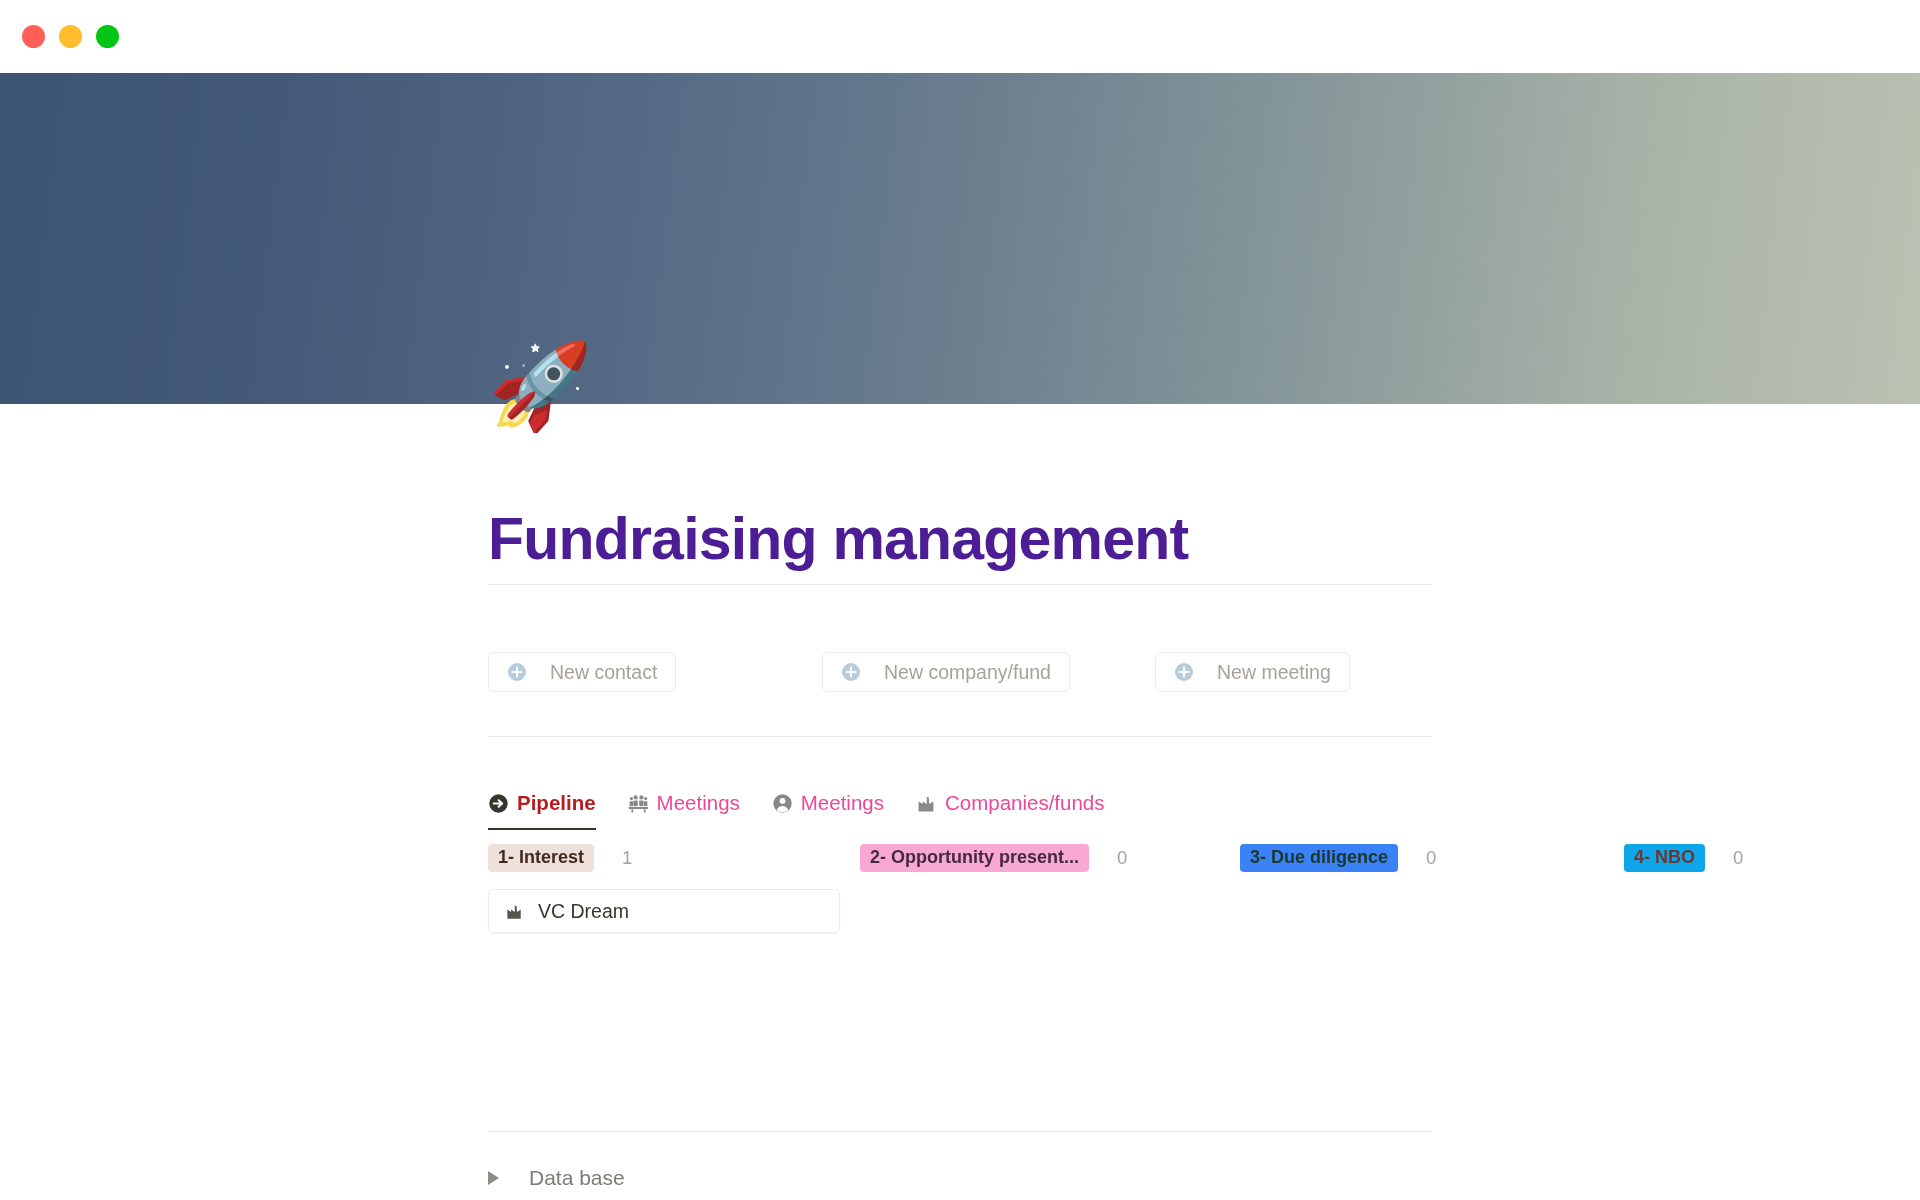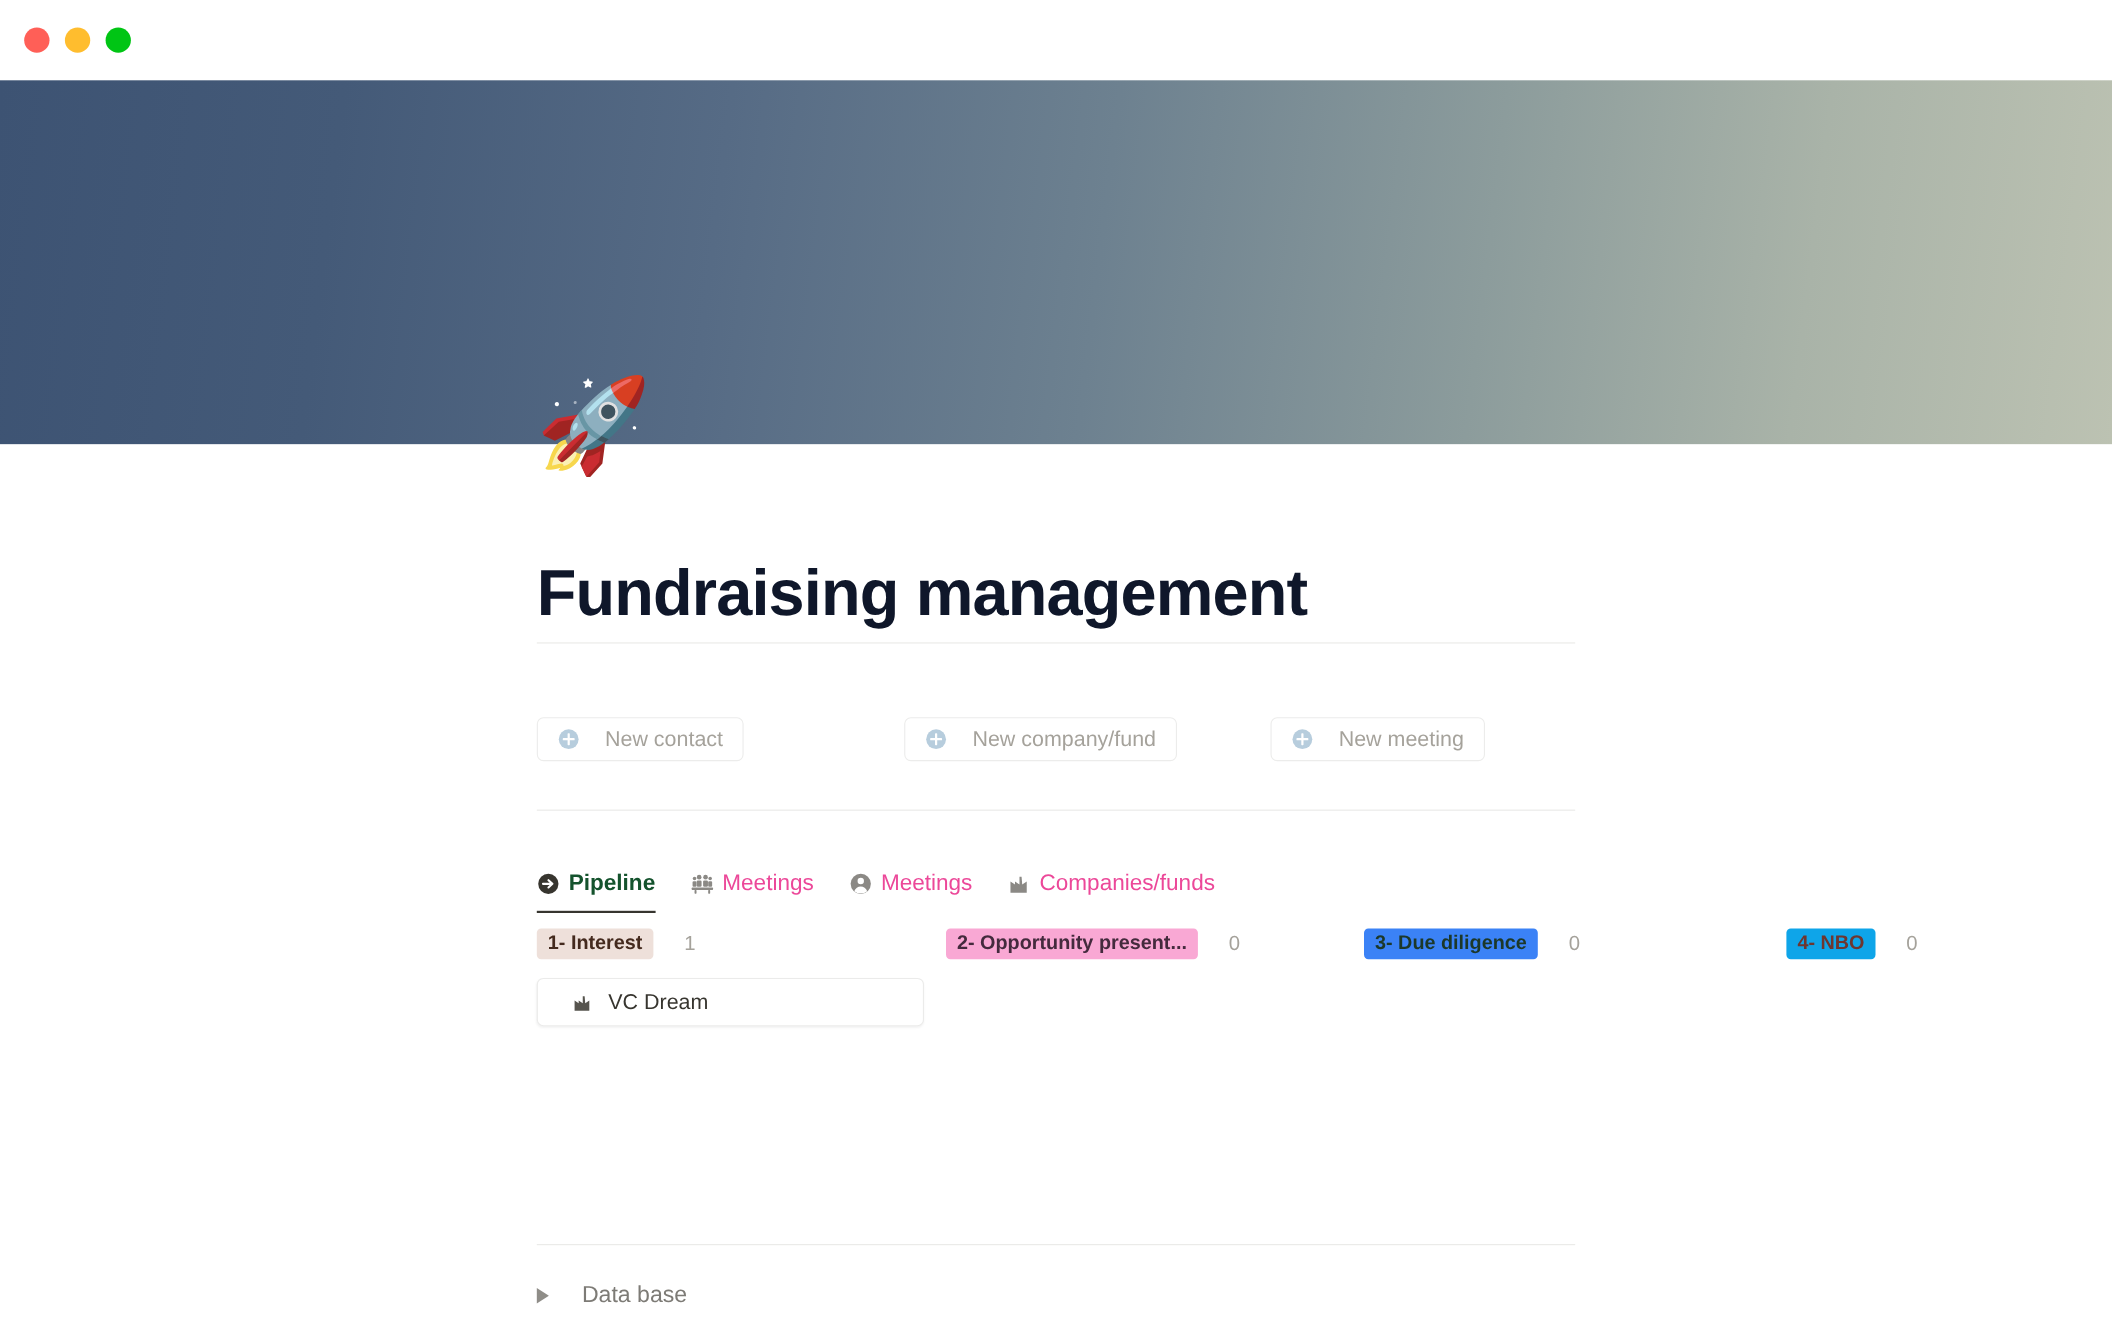--- a/index.html
+++ b/index.html
@@ -71,21 +71,21 @@
     line-height: 1;
     user-select: none;
   }
 
   .page-title {
     position: absolute;
     left: 488px;
     top: 103px;
     font-size: 59px;
     font-weight: bold;
-    color: #0f172a;
+    color: #4c1d95;
     letter-spacing: -0.8px;
     line-height: 1.1;
     white-space: nowrap;
   }
 
   .divider {
     position: absolute;
     left: 488px;
     width: 944px;
     height: 1px;
@@ -151,21 +151,21 @@
     margin-right: 18px;
     cursor: pointer;
     position: relative;
     white-space: nowrap;
   }
   .tab .tab-label {
     font-size: 20.5px;
     color: #ec4899;
   }
   .tab.active .tab-label {
-    color: #14532d;
+    color: #b91c1c;
     font-weight: bold;
   }
   .tab.active::after {
     content: "";
     position: absolute;
     left: 0; right: 14px;
     bottom: -6px;
     height: 2.5px;
     background: #37352f;
   }
@@ -221,21 +221,21 @@
     margin-top: 17px;
     width: 352px;
     height: 44px;
     border: 1px solid #ebebea;
     border-radius: 6px;
     background: #ffffff;
     box-shadow: 0 1px 2px rgba(15,15,15,0.05);
     display: flex;
     align-items: center;
     gap: 14px;
-    padding: 0 31px;
+    padding: 0 16px;
     cursor: pointer;
   }
   .card .card-icon {
     width: 19px;
     height: 19px;
     flex: 0 0 19px;
     display: block;
   }
   .card .card-label {
     font-size: 19.5px;

